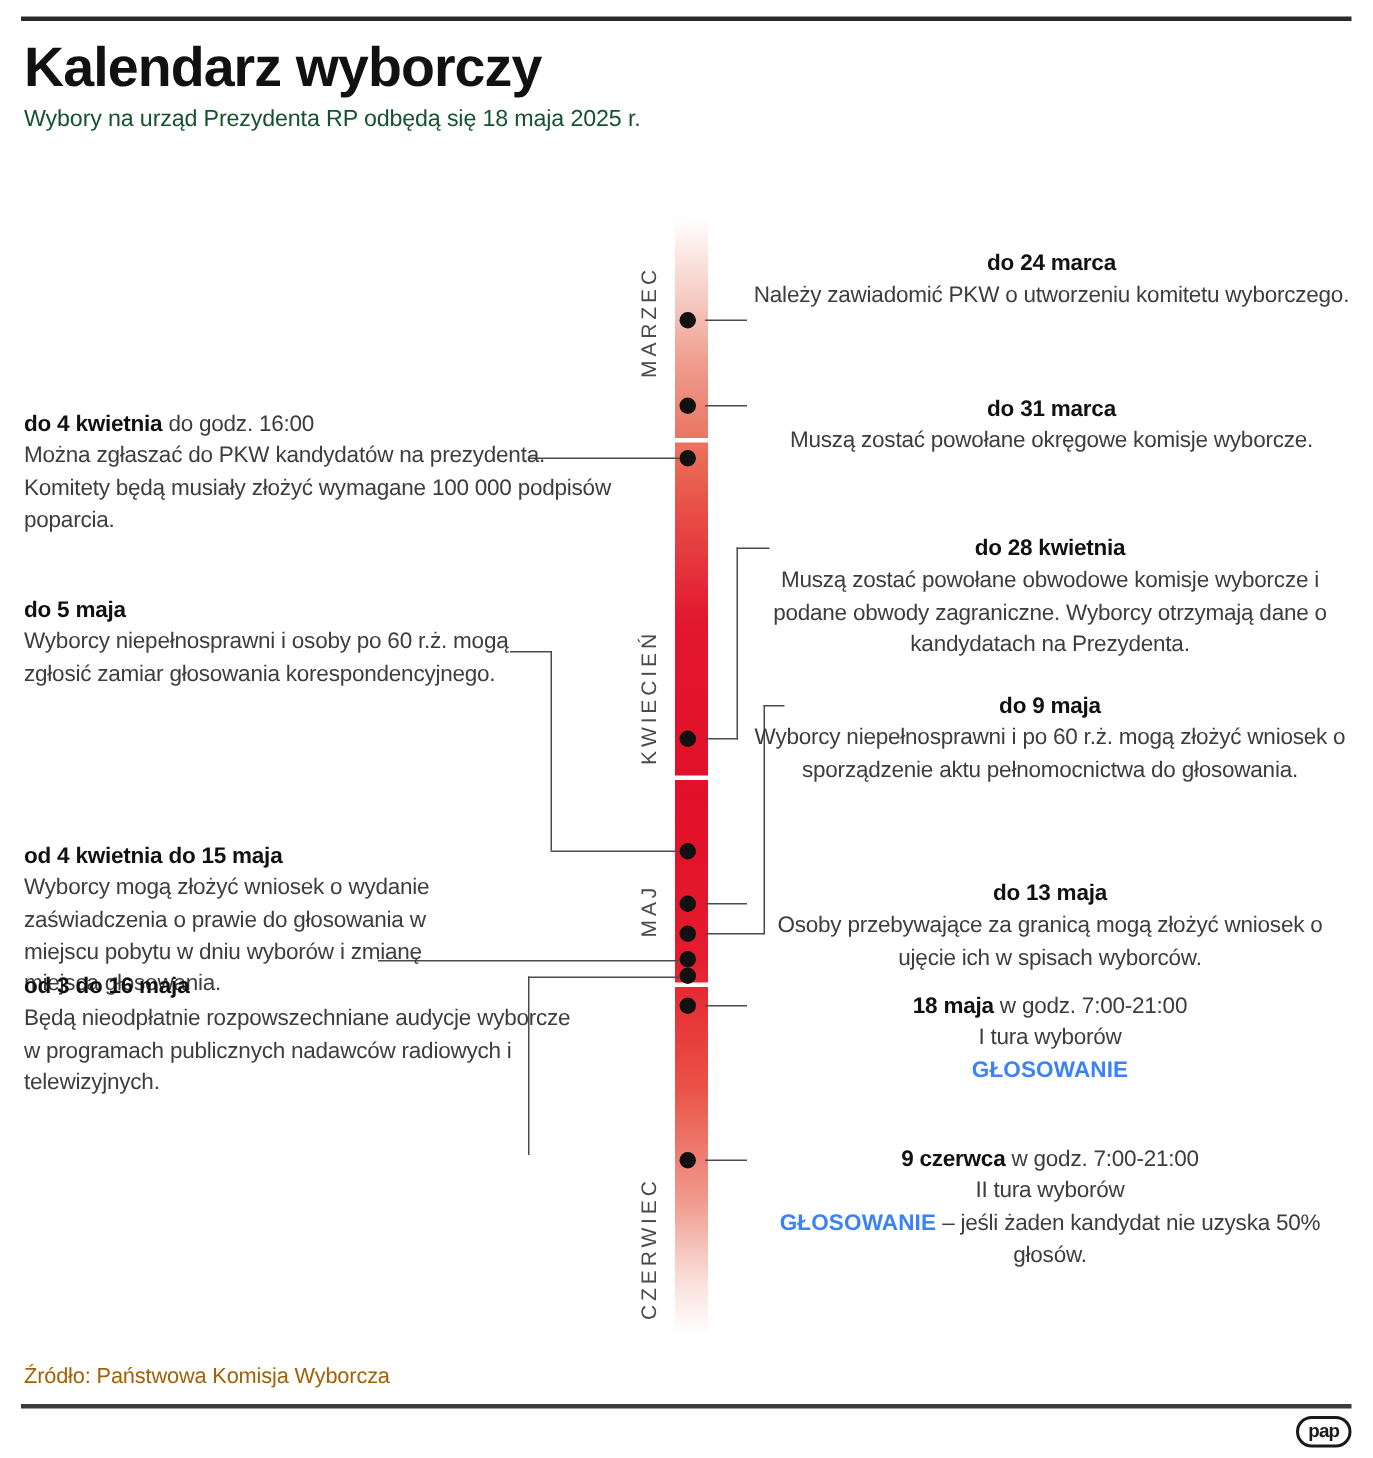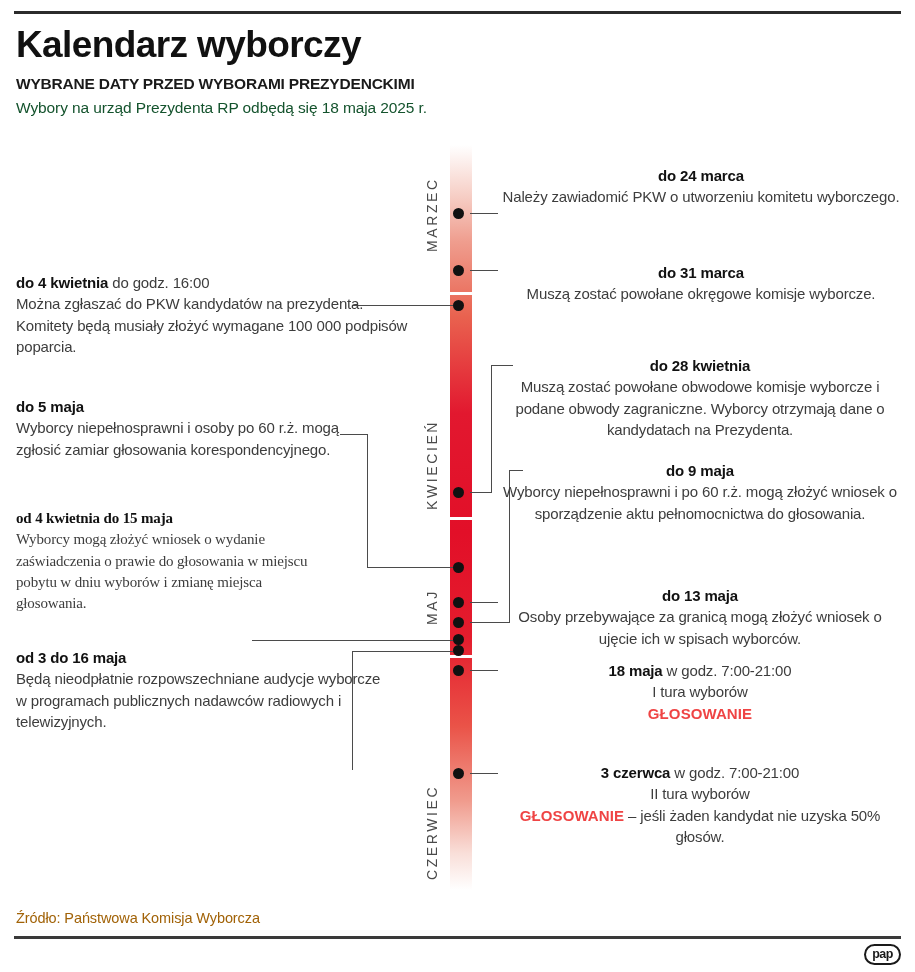--- a/index.html
+++ b/index.html
@@ -125,21 +125,21 @@
   }
   .entry.left  { text-align: left; }
   .entry.right { text-align: center; }
 
   .entry .hd {
     font-weight: bold;
     color: #111111;
   }
   .entry .body { display: block; }
   .entry .hl {
-    color: #ef4444;
+    color: #3b82f6;
     font-weight: bold;
     letter-spacing: 0.1px;
   }
 
   
   .source {
     position: absolute;
     left: 16px; top: 910px;
     font-size: 14.5px;
     color: #a16207;
@@ -169,21 +169,20 @@
 </style>
 </head>
 <body>
 
 <div class="sheet">
 
   <div class="top-rule"></div>
 
   <div class="header">
     <div class="title">Kalendarz wyborczy</div>
-    <div class="subtitle">WYBRANE DATY PRZED WYBORAMI PREZYDENCKIMI</div>
     <div class="lede">Wybory na urząd Prezydenta RP odbędą się 18 maja 2025 r.</div>
   </div>
 
   <div class="timeline-bar"></div>
 
   <div class="month-sep" style="top:292px;"></div>
   <div class="month-sep" style="top:517px;"></div>
   <div class="month-sep" style="top:655px;"></div>
 
   <div class="month-label" style="left:424px; top:252px;">MARZEC</div>
@@ -257,36 +256,36 @@
     <span class="body">Osoby przebywające za granicą mogą złożyć wniosek o ujęcie ich w spisach wyborców.</span>
   </div>
 
   <div class="entry right" style="left:501px; top:660px; width:398px;">
     <span class="hd">18 maja</span><span> w godz. 7:00-21:00</span><br>
     <span>I tura wyborów</span><br>
     <span class="hl">GŁOSOWANIE</span>
   </div>
 
   <div class="entry right" style="left:501px; top:762px; width:398px;">
-    <span class="hd">3 czerwca</span><span> w godz. 7:00-21:00</span><br>
+    <span class="hd">9 czerwca</span><span> w godz. 7:00-21:00</span><br>
     <span>II tura wyborów</span><br>
     <span class="hl">GŁOSOWANIE</span><span> – jeśli żaden kandydat nie uzyska 50% głosów.</span>
   </div>
 
   <div class="entry left" style="left:16px; top:272px; width:400px;">
     <span class="hd">do 4 kwietnia</span><span> do godz. 16:00</span><br>
     <span class="body">Można zgłaszać do PKW kandydatów na prezydenta. Komitety będą musiały złożyć wymagane 100 000 podpisów poparcia.</span>
   </div>
 
   <div class="entry left" style="left:16px; top:396px; width:360px;">
     <span class="hd">do 5 maja</span><br>
     <span class="body">Wyborcy niepełnosprawni i osoby po 60 r.ż. mogą zgłosić zamiar głosowania korespondencyjnego.</span>
   </div>
 
-  <div class="entry left" style="left:16px; top:508px; width:310px;font-family:Liberation Serif, serif;">
+  <div class="entry left" style="left:16px; top:560px; width:310px;">
     <span class="hd">od 4 kwietnia do 15 maja</span><br>
     <span class="body">Wyborcy mogą złożyć wniosek o wydanie zaświadczenia o prawie do głosowania w miejscu pobytu w dniu wyborów i zmianę miejsca głosowania.</span>
   </div>
 
   <div class="entry left" style="left:16px; top:647px; width:368px;">
     <span class="hd">od 3 do 16 maja</span><br>
     <span class="body">Będą nieodpłatnie rozpowszechniane audycje wyborcze w programach publicznych nadawców radiowych i telewizyjnych.</span>
   </div>
 
   <div class="source">Źródło: Państwowa Komisja Wyborcza</div>

